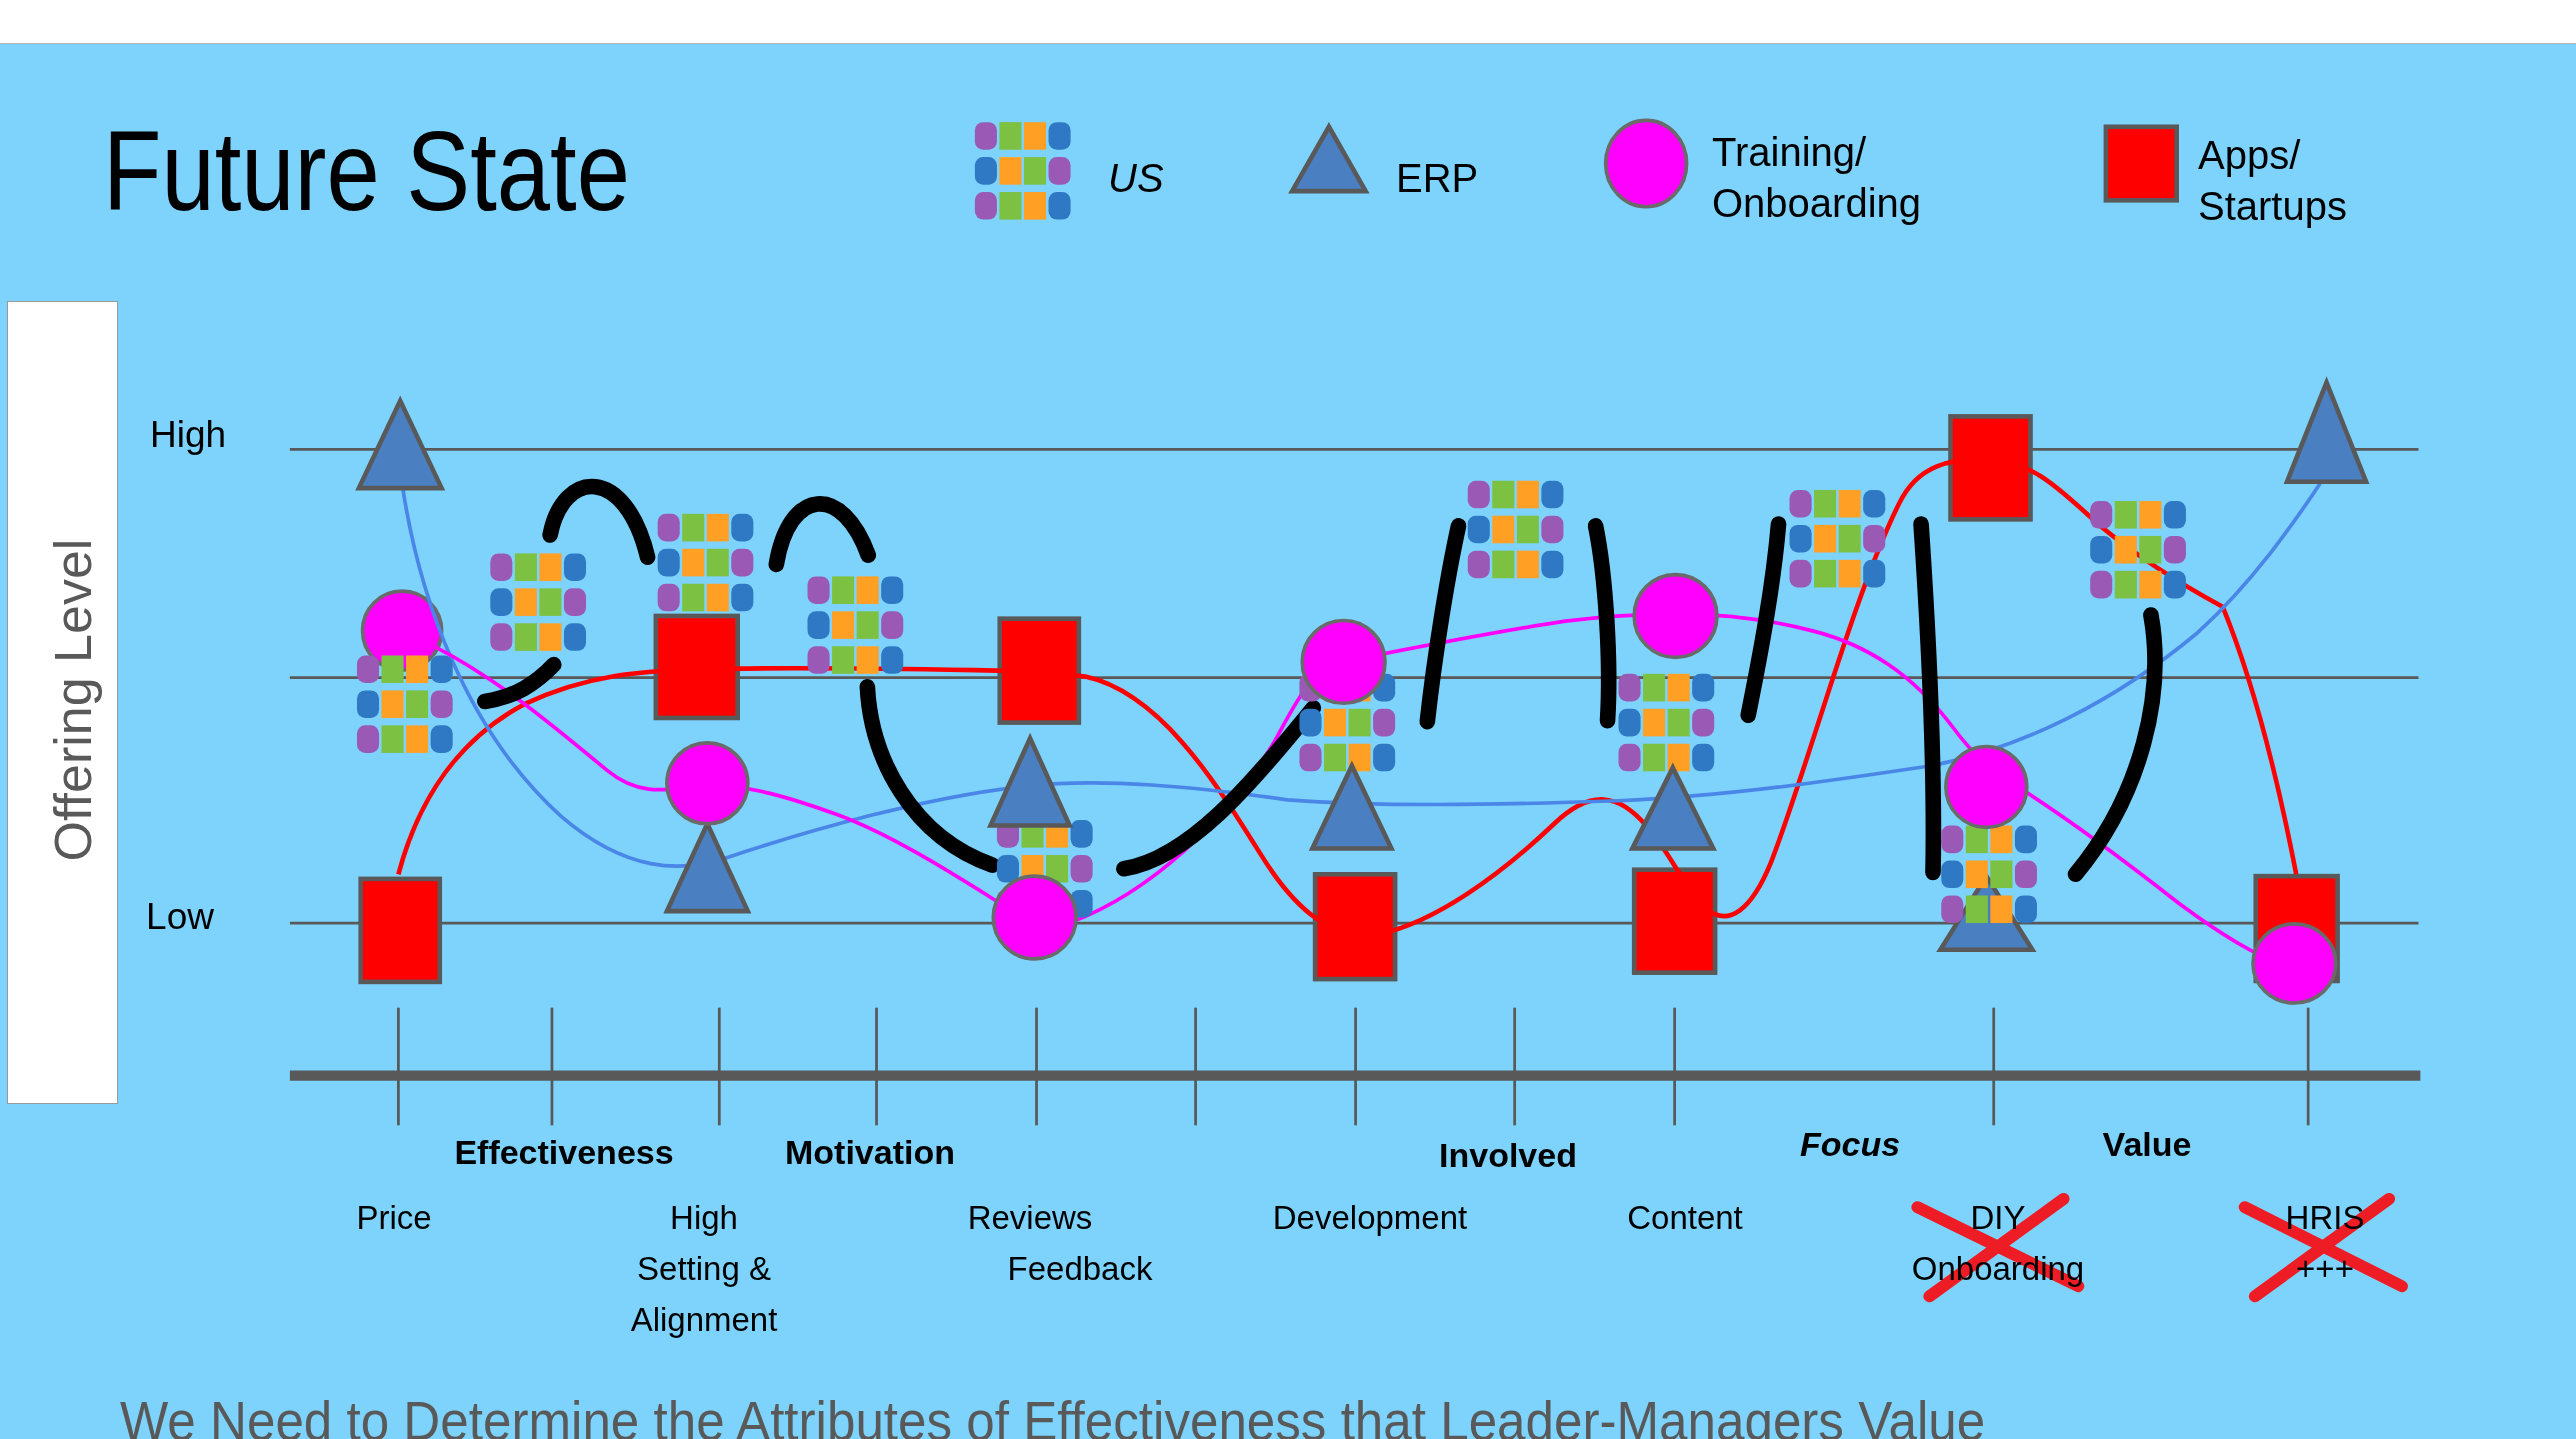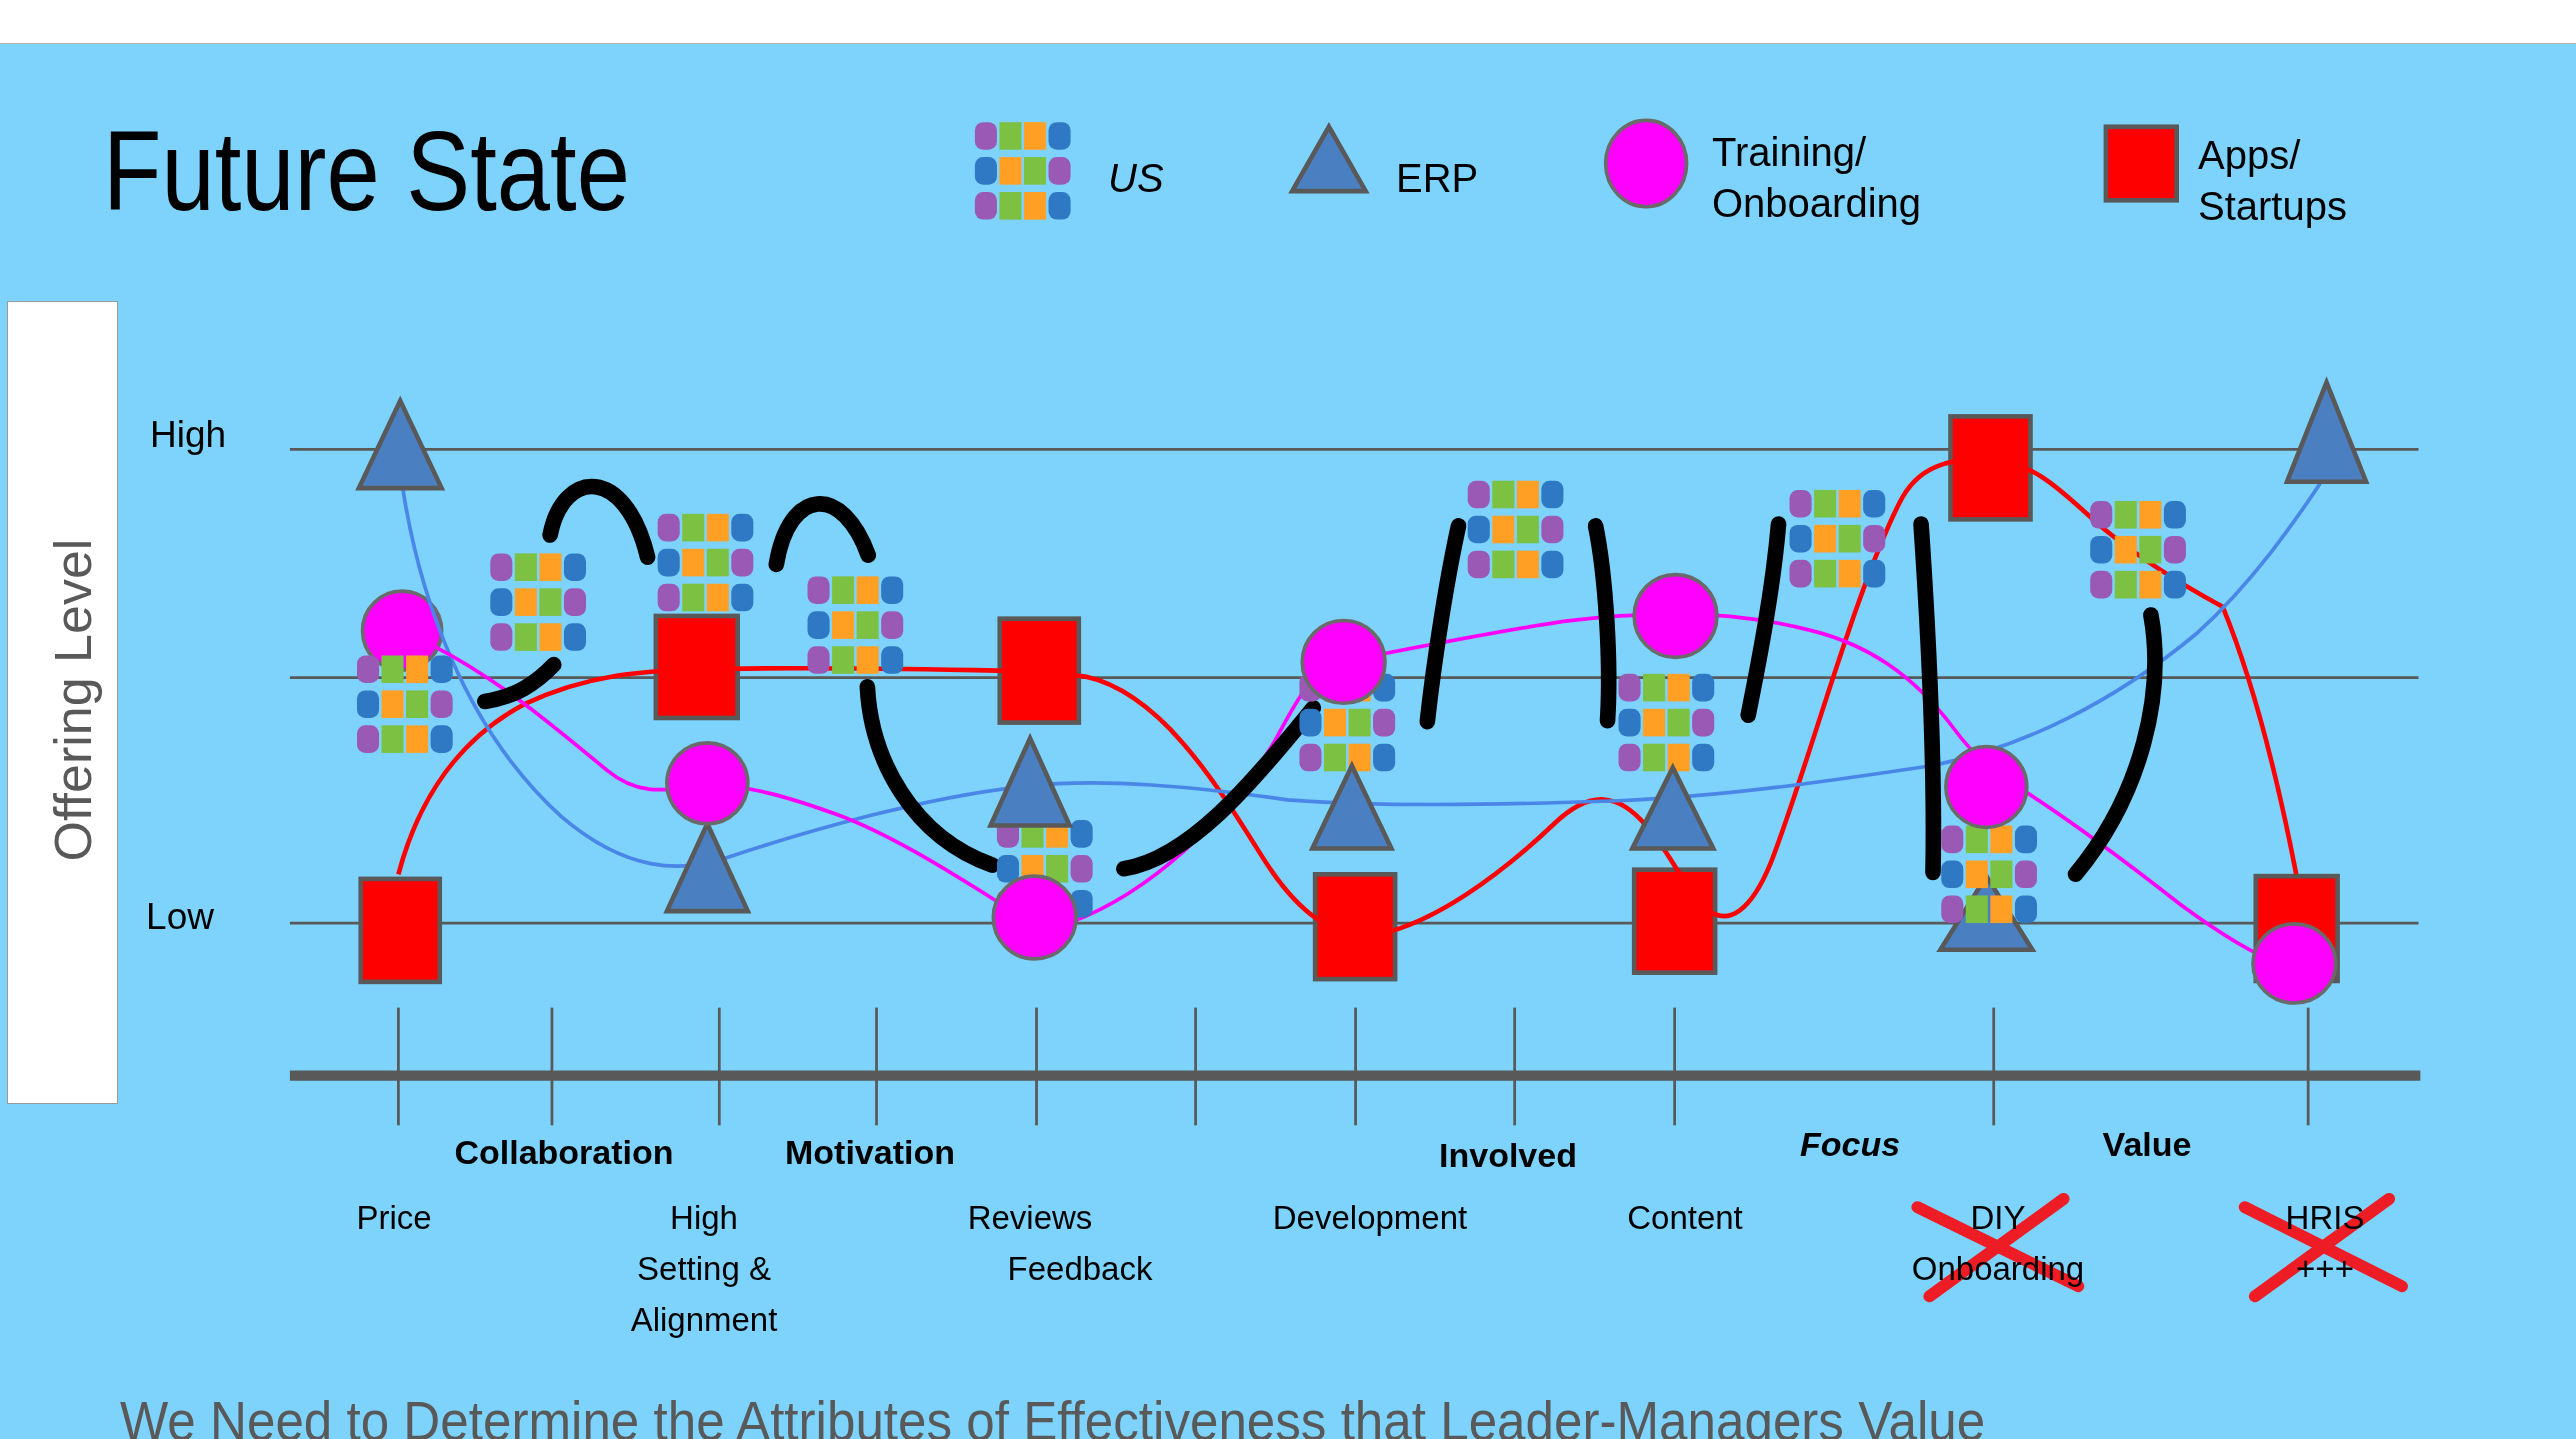--- a/index.html
+++ b/index.html
@@ -289,21 +289,21 @@
       </g>
       <g>
         <path d="M2085,1265 L2260,1351" fill="none" stroke="#ee1c25" stroke-width="13" stroke-linecap="round"></path>
         <path d="M2244,1256 L2098,1362" fill="none" stroke="#ee1c25" stroke-width="13" stroke-linecap="round"></path>
         <path d="M2441,1265 L2612,1351" fill="none" stroke="#ee1c25" stroke-width="13" stroke-linecap="round"></path>
         <path d="M2598,1256 L2452,1362" fill="none" stroke="#ee1c25" stroke-width="13" stroke-linecap="round"></path>
       </g>
     </svg>
 
   <div class="abs" id="labels">
-      <div class="theme-label" style="left: 564px; top: 1108px;">Collaboration</div>
+      <div class="theme-label" style="left: 564px; top: 1108px;">Effectiveness</div>
       <div class="theme-label" style="left: 870px; top: 1108px;">Motivation</div>
       <div class="theme-label" style="left: 1508px; top: 1111px;">Involved</div>
       <div class="theme-label" style="left: 1850px; top: 1100px; font-style: italic;">Focus</div>
       <div class="theme-label" style="left: 2147px; top: 1100px;">Value</div>
       <div class="cat-label" style="left: 394px; top: 1174px;">Price</div>
       <div class="cat-label" style="left: 704px; top: 1174px;">High</div>
       <div class="cat-label" style="left: 704px; top: 1225px;">Setting &amp;</div>
       <div class="cat-label" style="left: 704px; top: 1276px;">Alignment</div>
       <div class="cat-label" style="left: 1030px; top: 1174px;">Reviews</div>
       <div class="cat-label" style="left: 1080px; top: 1225px;">Feedback</div>

